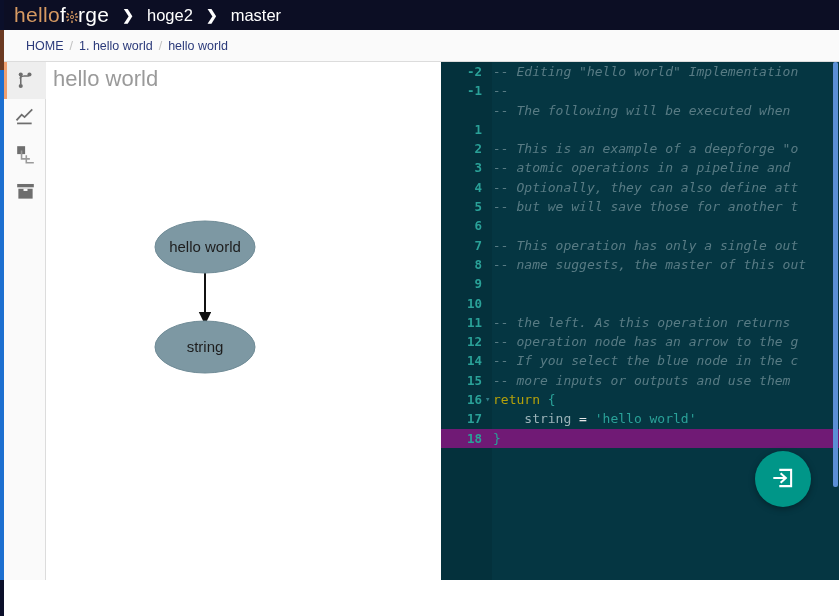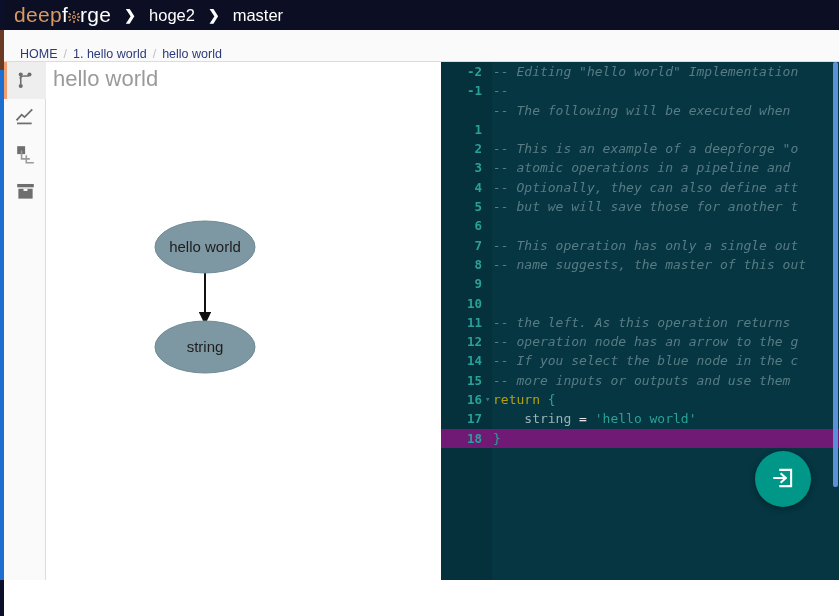--- a/index.html
+++ b/index.html
@@ -45,21 +45,21 @@
   .chev {
     color: #ffffff; font-size: 14px; font-weight: bold;
     margin: 0 13px; line-height: 1;
   }
   .crumb-top { color: #ffffff; font-size: 16.5px; }
 
   
   #breadcrumb-bar {
     position: absolute; left: 4px; top: 30px; width: 835px; height: 32px;
     background: #fafafa; border-bottom: 1px solid #dcdcdc;
-    display: flex; align-items: flex-end; padding-left: 16px;
+    display: flex; align-items: center; padding-left: 22px;
     font-size: 12.5px; z-index: 20;
   }
   #breadcrumb-bar a { color: #2b3a7a; text-decoration: none; }
   #breadcrumb-bar .sep { color: #c2c2c2; margin: 0 6px; }
 
   
   #icon-sidebar {
     position: absolute; left: 4px; top: 62px; width: 42px; height: 518px;
     background: #fafafa; border-right: 1px solid #dcdcdc;
     z-index: 15;
@@ -166,21 +166,21 @@
 <body>
 
 <div id="app">
 
   <div class="edge-rail"></div>
   <div class="edge-rail-brown"></div>
   <div class="edge-rail-blue"></div>
 
   <div id="header">
     <div class="logo">
-      <span class="deep">deep</span>
+      <span class="deep">hello</span>
         <span class="f">f</span>
         <span class="gear">
           <svg width="12" height="12" viewBox="0 0 24 24">
             <g fill="#d79a62">
               <circle cx="12" cy="12" r="4"></circle>
               <rect x="10.6" y="0" width="2.8" height="5"></rect>
               <rect x="10.6" y="19" width="2.8" height="5"></rect>
               <rect x="0" y="10.6" width="5" height="2.8"></rect>
               <rect x="19" y="10.6" width="5" height="2.8"></rect>
               <rect x="2.6" y="3.6" width="2.8" height="5" transform="rotate(-45 4 6.1)"></rect>

